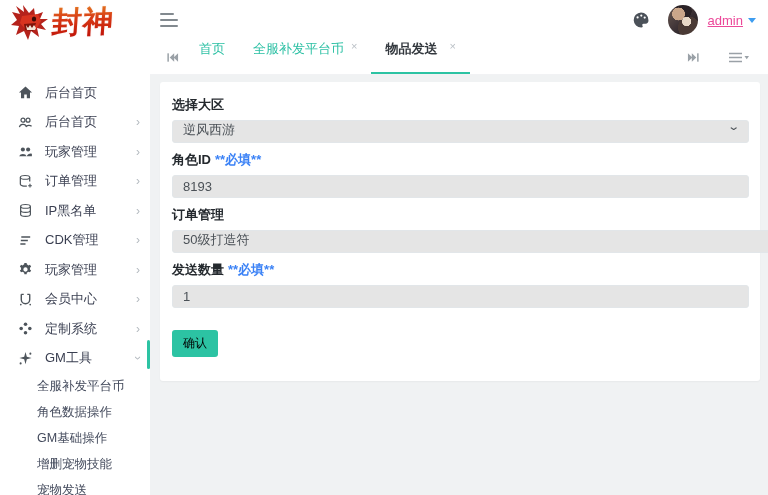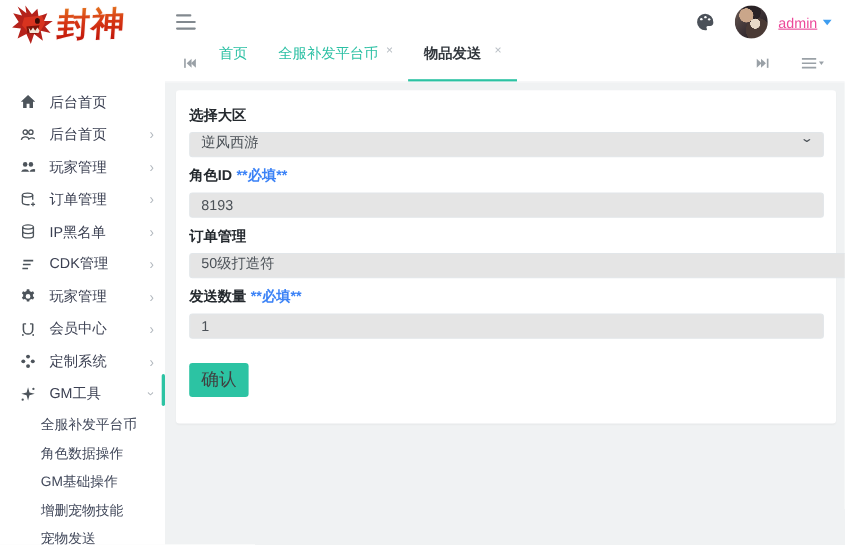--- a/index.html
+++ b/index.html
@@ -62,22 +62,22 @@
   .form-group { margin-bottom:8px; }
   .form-label { font-weight:bold; color:#24292e; margin-bottom:6px; font-size:13px; }
   .req { color:#3b82f6; font-weight:bold; margin-left:4px; }
   .control { height:23px; border:1px solid #e2e6e9; border-radius:3px; background:#e5e5e5; width:577px;
     display:flex; align-items:flex-start; padding:0 10px; color:#4b5157; font-size:13px; }
   .control.select { justify-content:space-between; cursor:pointer; }
   .control.wide { width:640px; }
   input.control { display:block; line-height:21px; outline:none; }
   input.control::placeholder { color:#9aa0a6; }
   .sel-caret { color:#4b5157; font-size:11px; line-height:1; transform:scaleX(1.4); }
-  .btn-confirm { margin-top:14px; display:inline-block; background:#2cc3a3; color:#404040; border:none;
-    border-radius:3px; font-size:16px; padding:5px 11px; cursor:pointer; font-family:inherit; }
+  .btn-confirm { margin-top:14px; display:inline-block; background:#2cc3a3; color:#000000; border:none;
+    border-radius:3px; font-size:12px; padding:5px 11px; cursor:pointer; font-family:inherit; }
 
   svg { display:block; }
 </style>
 </head>
 <body>
 
 <div class="app">
 
   <div class="left-col">
     <div class="brand">

